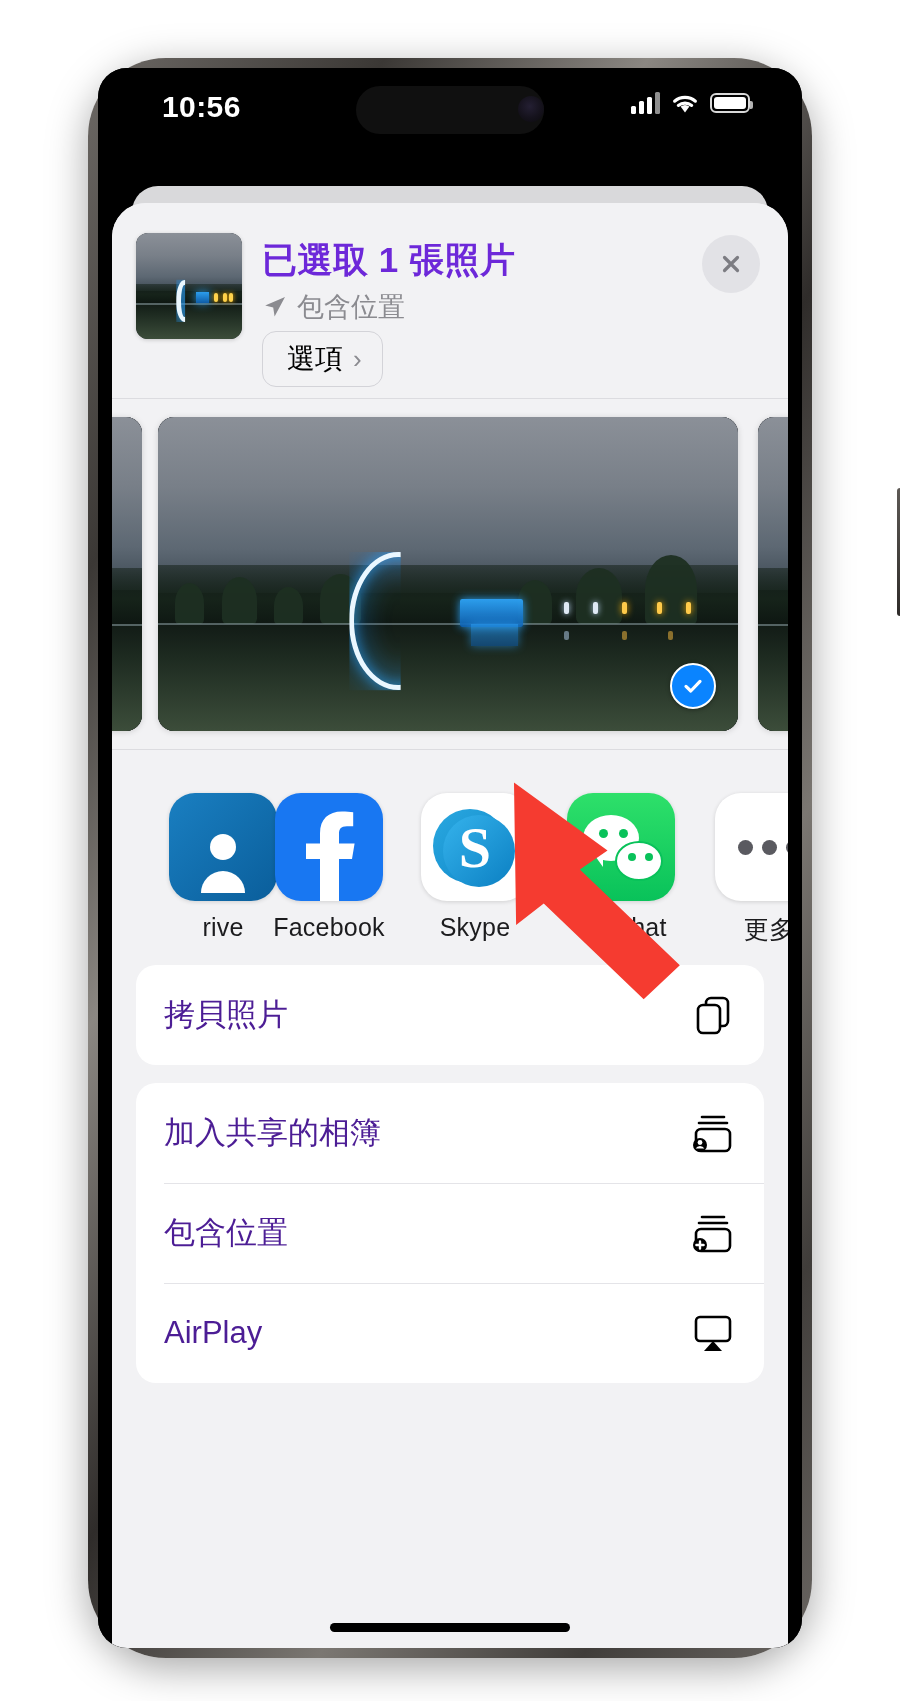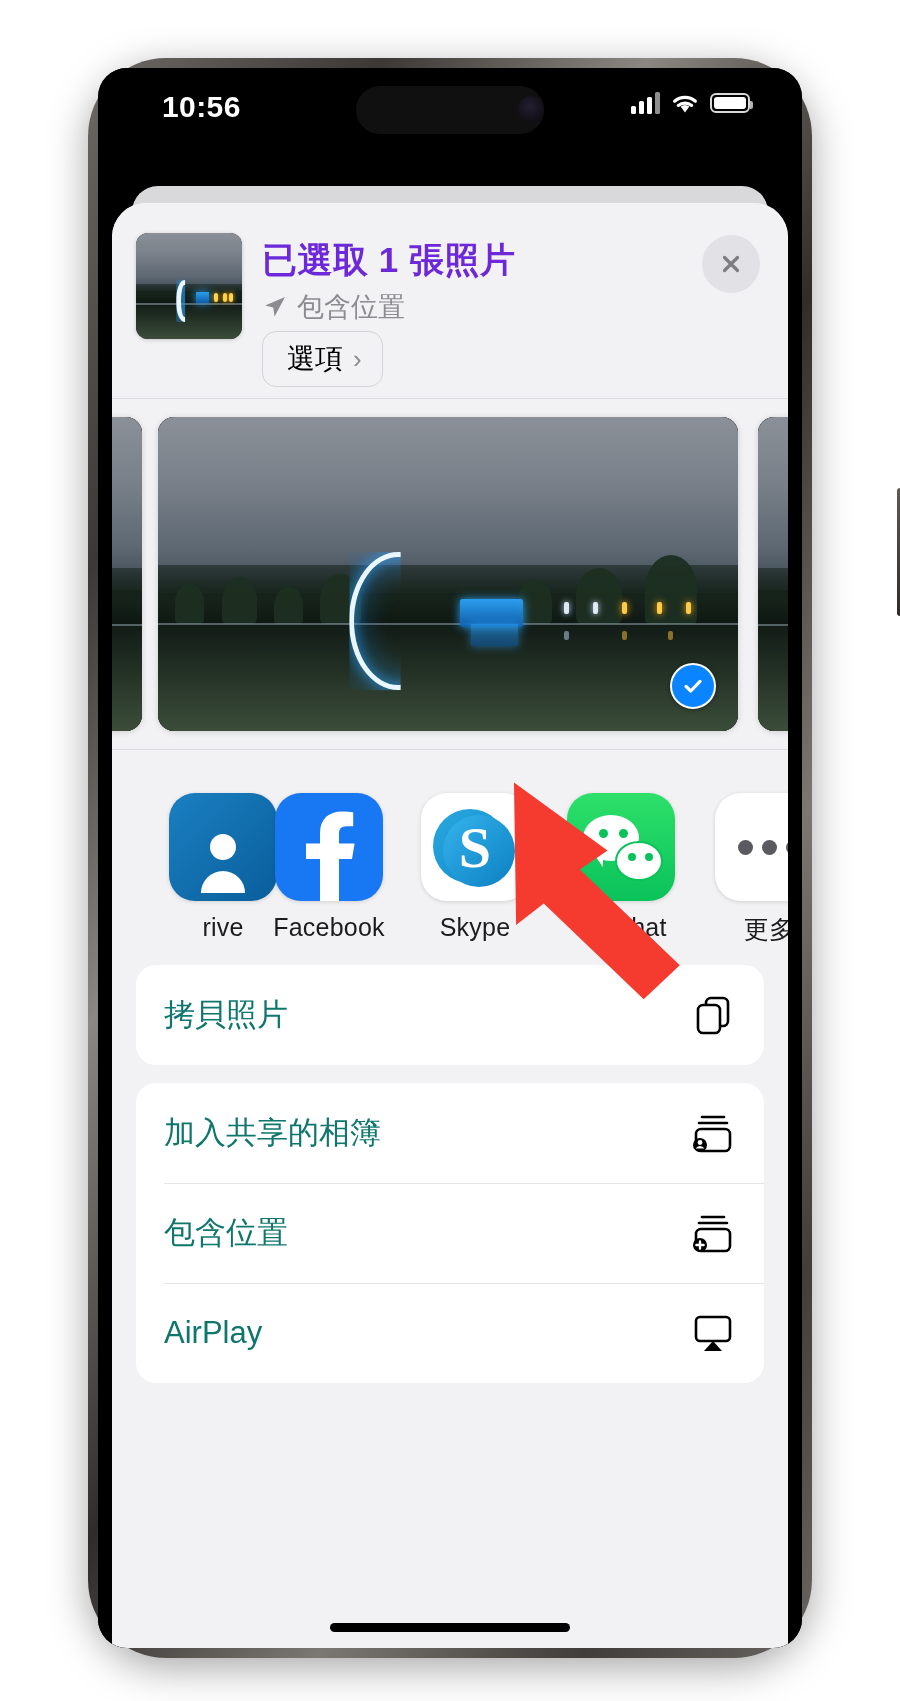--- a/index.html
+++ b/index.html
@@ -210,21 +210,21 @@
   }
   .action-group { background:#fff; border-radius: 20px; overflow:hidden; margin-bottom: 18px; }
   .action-row {
     position: relative; height: 100px;
     display: flex; align-items: center; justify-content: space-between;
     padding: 0 28px;
   }
   .action-row + .action-row::before {
     content:""; position:absolute; left: 28px; right:0; top:0; height:1px; background:#e4e4e8;
   }
-  .action-label { font-size: 31px; color:#0f766e; }
+  .action-label { font-size: 31px; color:#4c1d95; }
   .action-icon { color:#000; display:flex; align-items:center; }
   .action-icon svg { display:block; }
 
   
   #home-indicator {
     position: absolute; left: 50%; transform: translateX(-50%); bottom: 16px;
     width: 240px; height: 9px; border-radius: 5px; background: #000;
     z-index: 60;
   }
 

